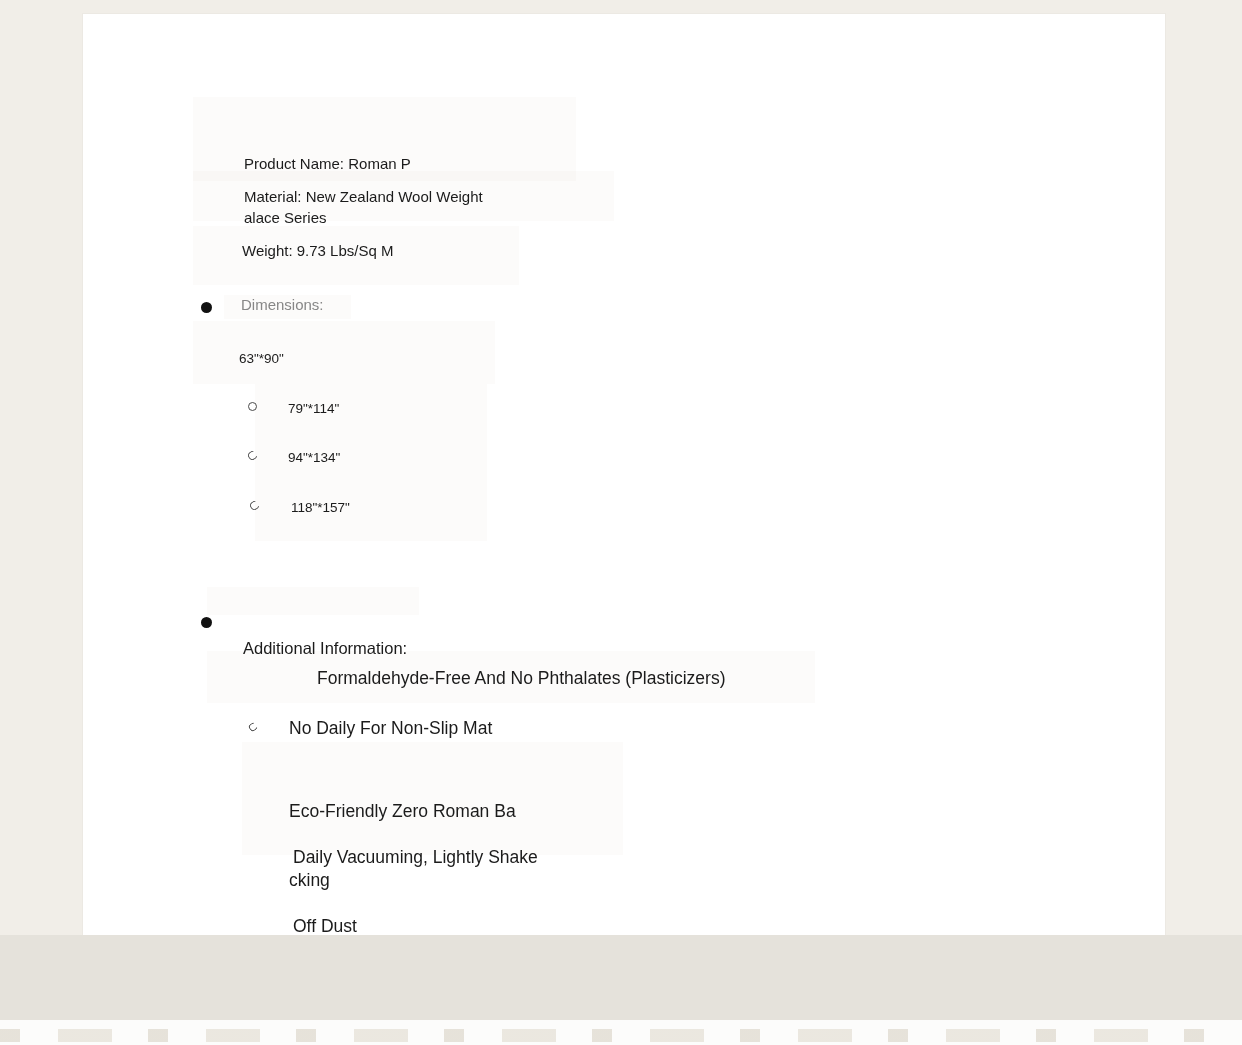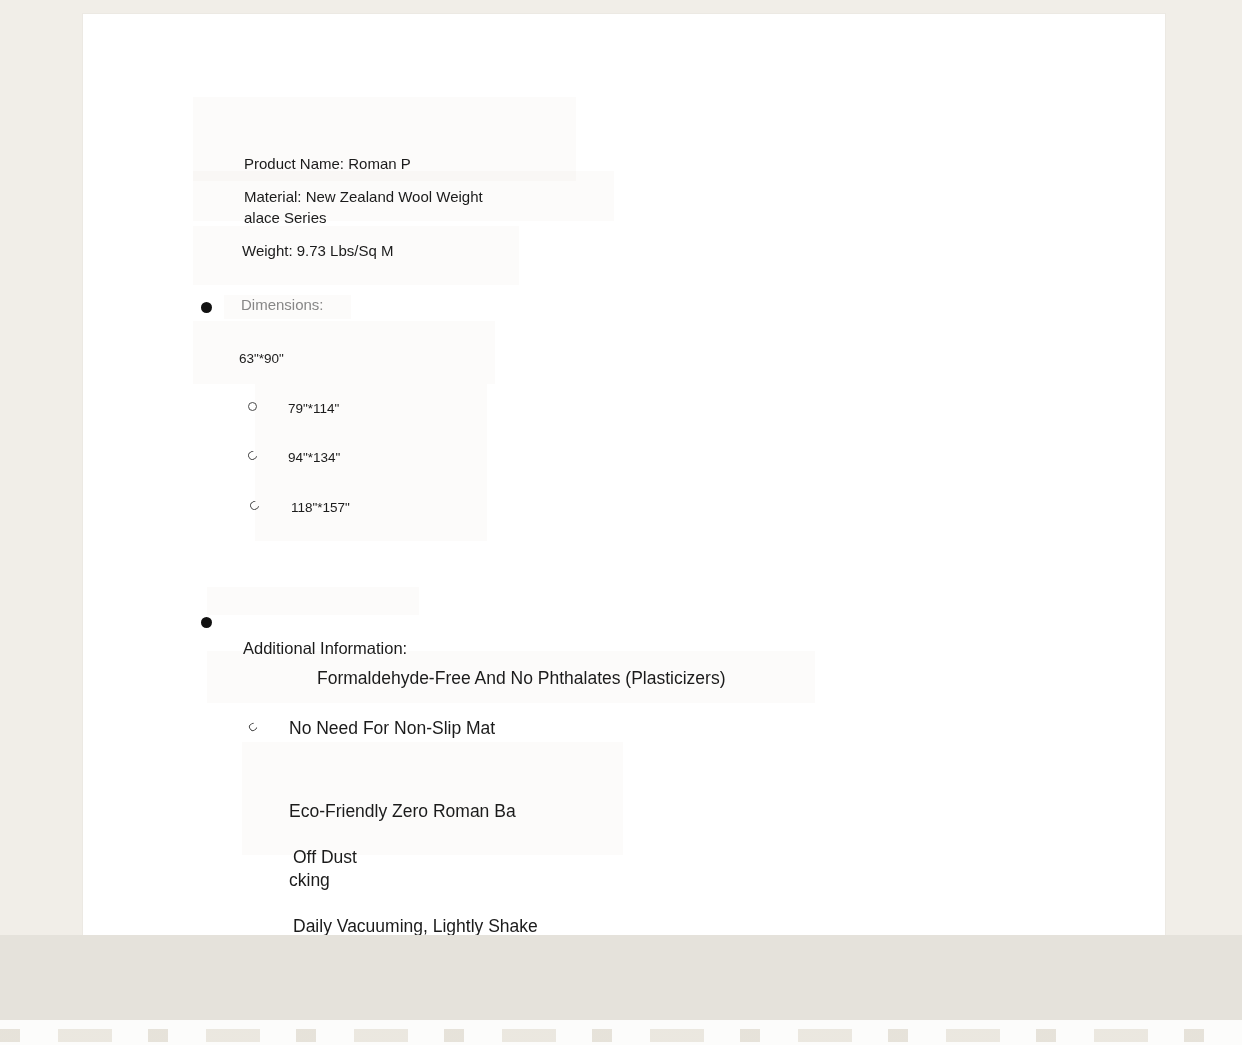--- a/index.html
+++ b/index.html
@@ -100,30 +100,30 @@
 
     <span class="circle-b open" style="left:167px;top:487px;"></span>
     <div class="txt fs13" style="left:208px;top:486px;">118"*157"</div>
 
     <span class="disc-b" style="left:118px;top:603px;"></span>
     <div class="txt fs165" style="left:160px;top:599px;margin-top:25px;">Additional Information:</div>
 
     <div class="txt fs175" style="left:194px;top:653px;margin-left:40px;">Formaldehyde-Free And No Phthalates (Plasticizers)</div>
 
     <span class="circle-b tiny open" style="left:166px;top:709px;"></span>
-    <div class="txt fs175" style="left:206px;top:703px;">No Need For Non-Slip Mat</div>
+    <div class="txt fs175" style="left:206px;top:703px;">No Daily For Non-Slip Mat</div>
 
     <div class="txt fs175" style="left:206px;top:740px;">
       <span class="line">Eco-Friendly Zero Roman Ba</span>
       <span class="line">cking</span>
     </div>
 
     <div class="txt fs175" style="left:210px;top:786px;">
+      <span class="line">Daily Vacuuming, Lightly Shake</span>
       <span class="line">Off Dust</span>
-      <span class="line">Daily Vacuuming, Lightly Shake</span>
     </div>
 
   </div>
 
   <div class="strip-beige"></div>
   <div class="strip-footer">
     <div class="thumb-blobs"></div>
   </div>
 
 </div>

